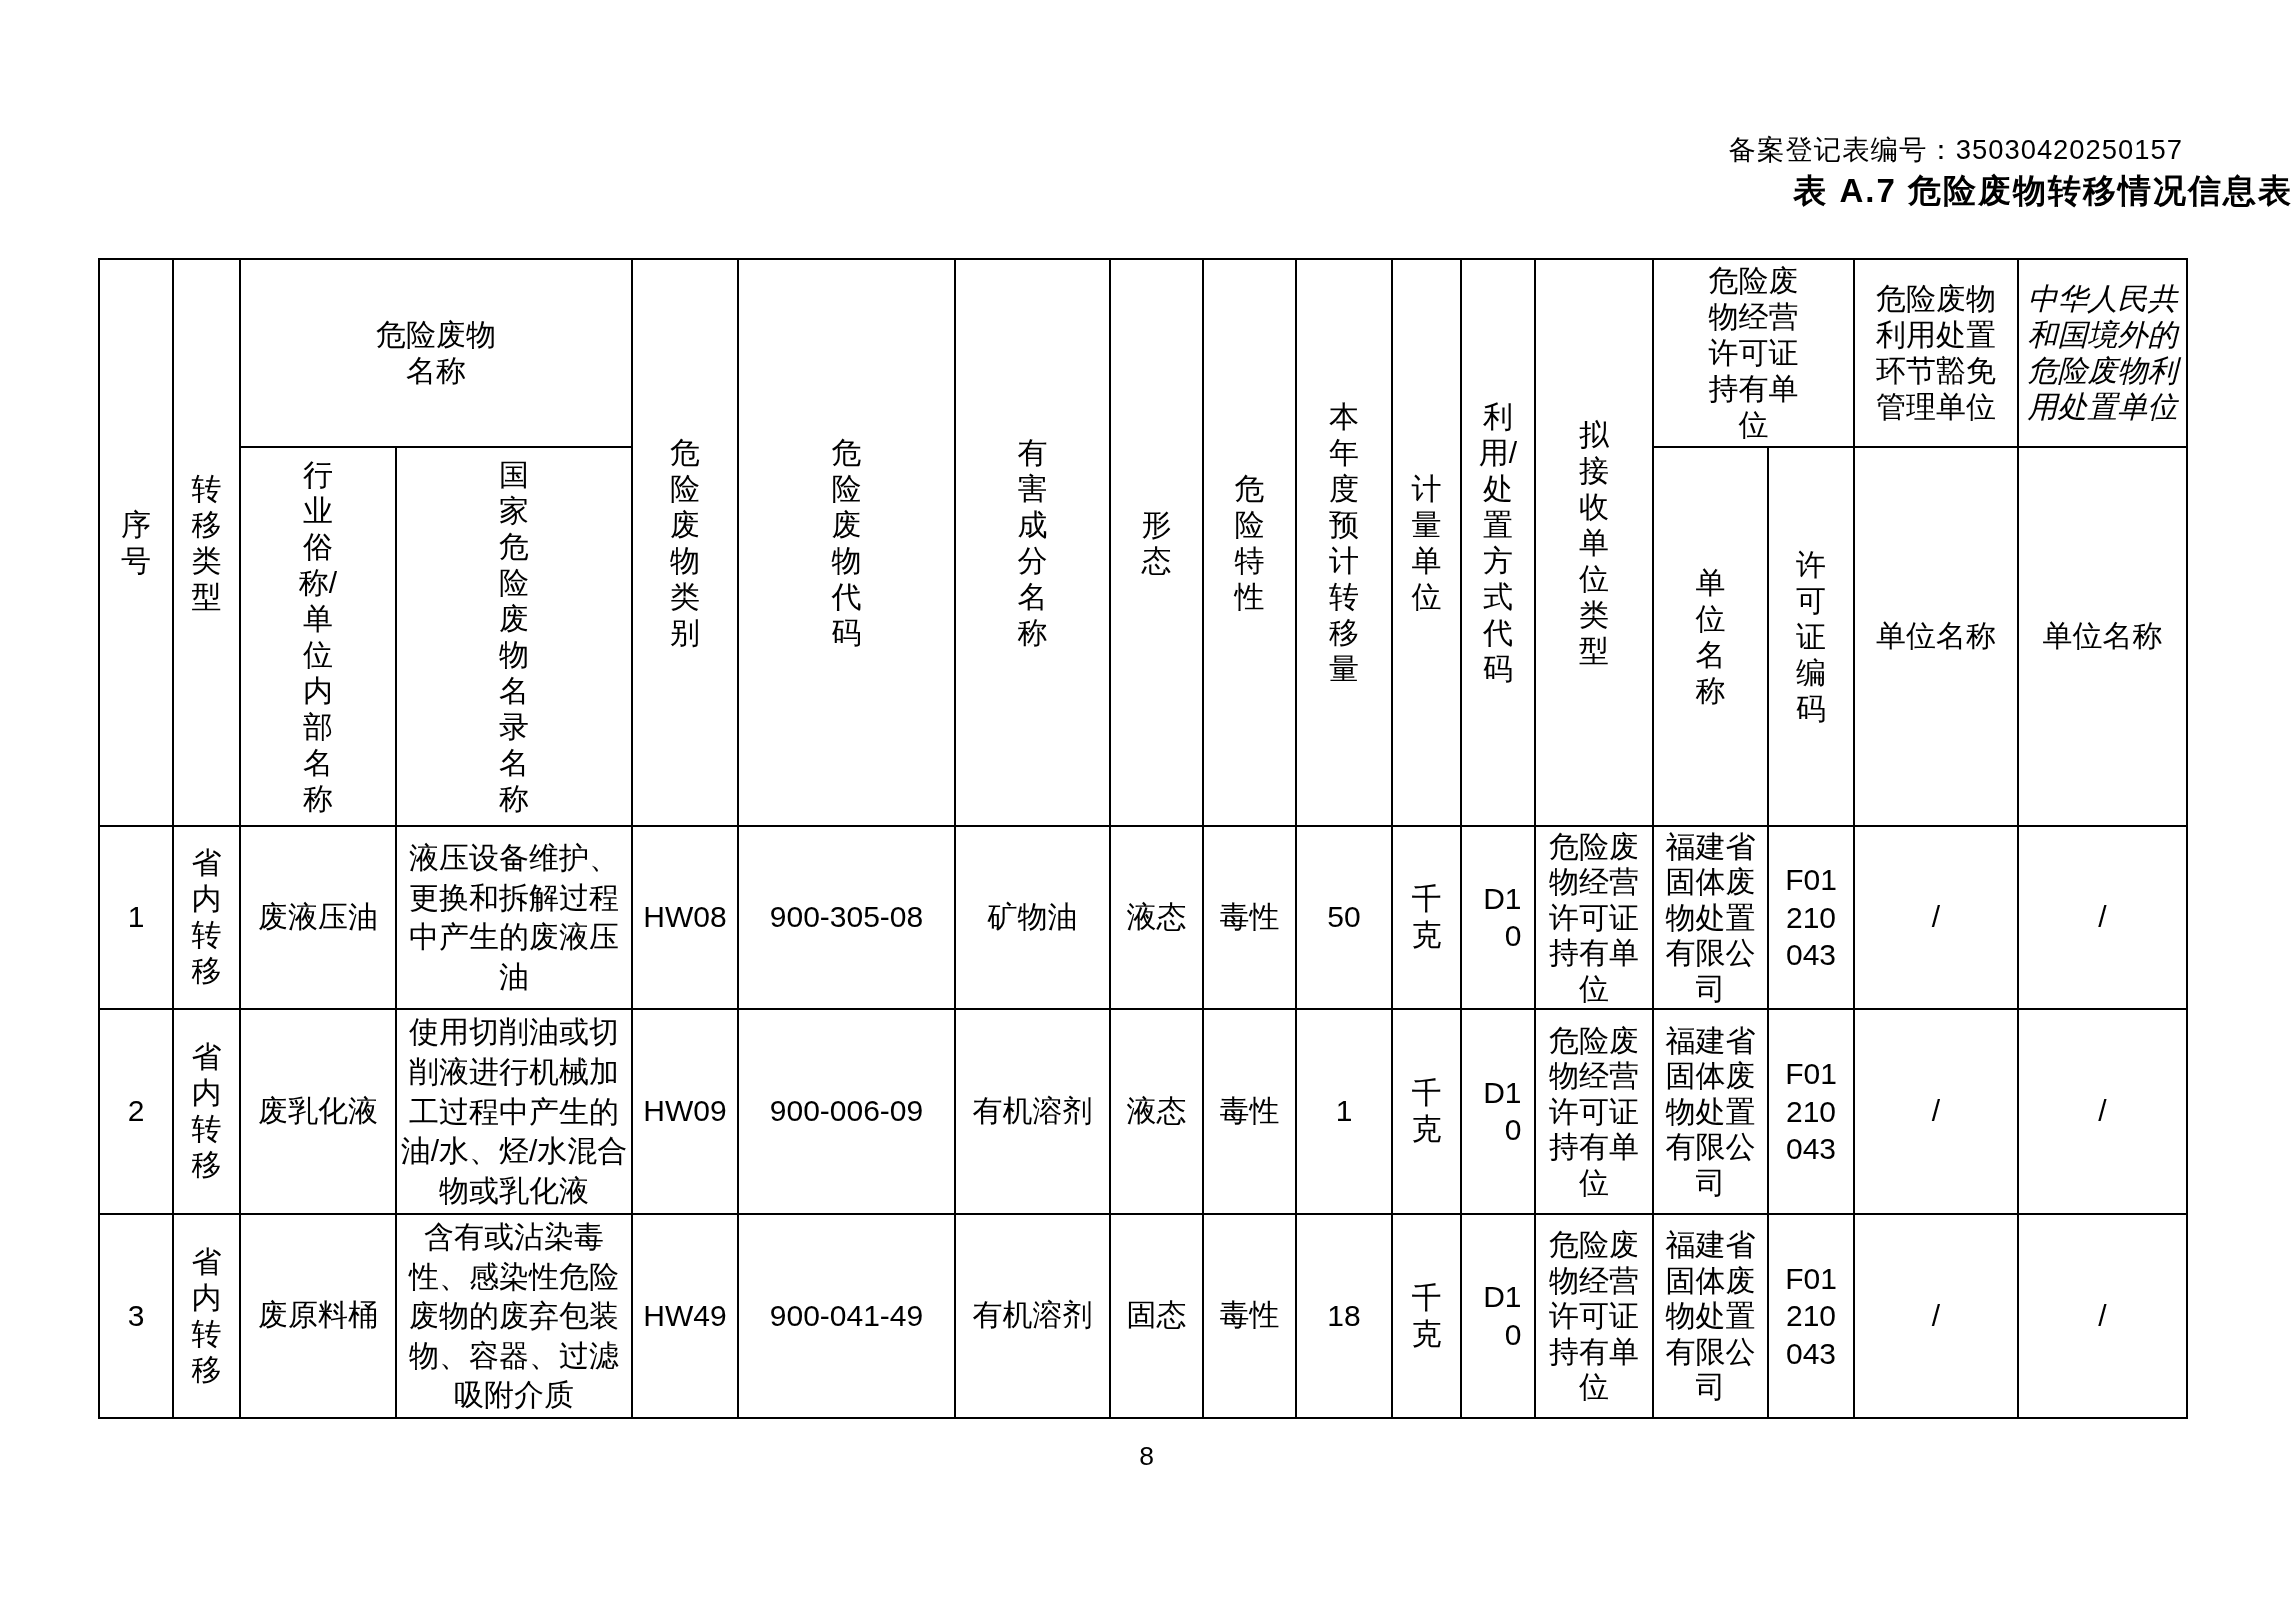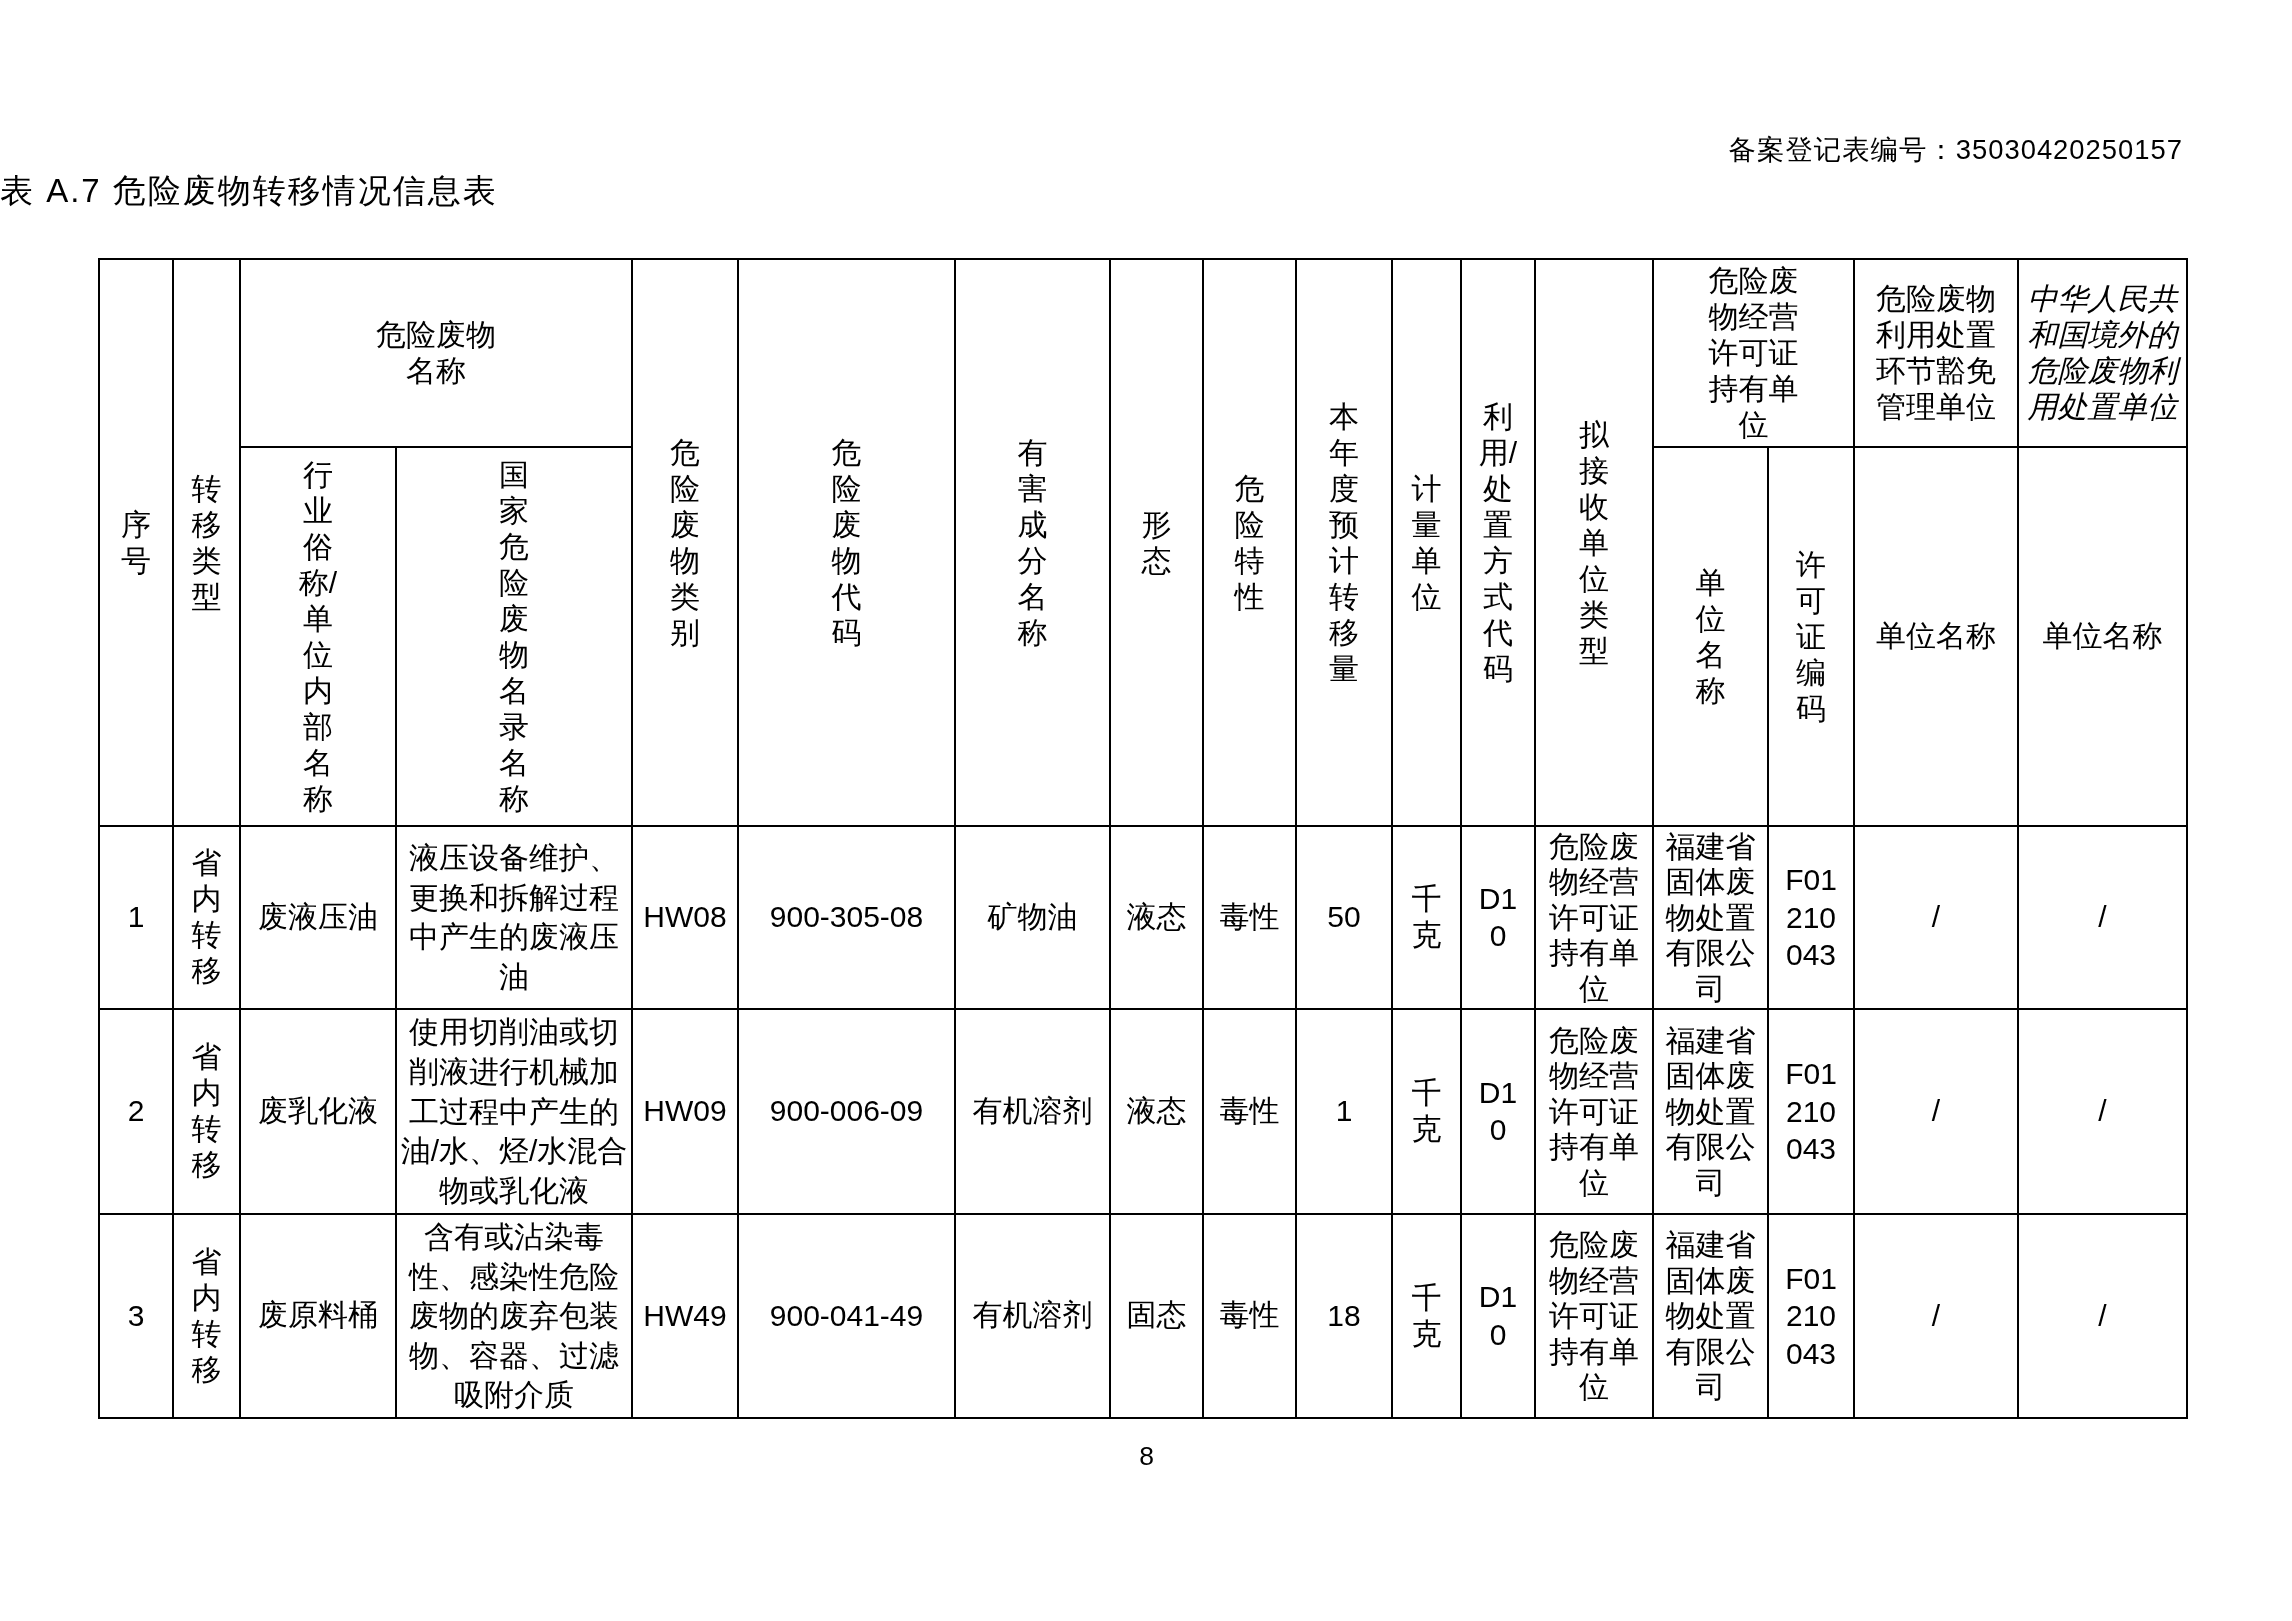--- a/index.html
+++ b/index.html
@@ -7,21 +7,21 @@
     width:2293px;height:1621px;background:#ffffff;position:relative;
     font-family:"Liberation Sans", sans-serif;color:#000;
     -webkit-font-smoothing:antialiased;
   }
   .reg{
     position:absolute;top:96px;left:98px;width:2085px;
     text-align:right;font-size:27.4px;letter-spacing:1px;margin-top:36px;
   }
   .title{
     position:absolute;top:169px;left:0;width:2293px;
-    text-align:left;font-size:33px;font-weight:normal;letter-spacing:2px;
+    text-align:right;font-size:33px;font-weight:bold;letter-spacing:2px;
   }
   table.main{
     position:absolute;left:98px;top:258px;width:2085px;
     border-collapse:collapse;table-layout:fixed;
     font-size:30px;
   }
   table.main th, table.main td{
     border:2px solid #000;
     font-weight:normal;
     vertical-align:middle;
@@ -36,21 +36,21 @@
   }
   
   .gh{margin:0 auto;word-break:break-all;line-height:1.2;text-align:center;}
   .gw4{width:4.25em;}
   .gw3{width:3.2em;}
   .gw5{width:5.25em;font-style:italic;}
   .cell-left{text-align:left;padding:5.9px 7.8px;line-height:1.32;margin-left:32px;}
   .tight{line-height:1.18;padding:2px 5.9px;}
   .amt{text-align:right;padding-right:13.7px;border-radius:31px;}
   .bold{font-weight:bold;}
-  .wd{width:47px;margin:4px auto;word-break:break-all;text-align:center;line-height:1.25;}
+  .wd{width:47px;margin:4px auto;word-break:break-all;text-align:right;line-height:1.25;}
   .wf{width:63px;margin:0 auto;word-break:break-all;text-align:center;line-height:1.25;}
   .pagenum{
     position:absolute;top:1441px;left:0;width:2293px;
     text-align:center;font-size:26.5px;
   }
 </style>
 </head>
 <body>
 
 <div class="reg">备案登记表编号：35030420250157</div>

